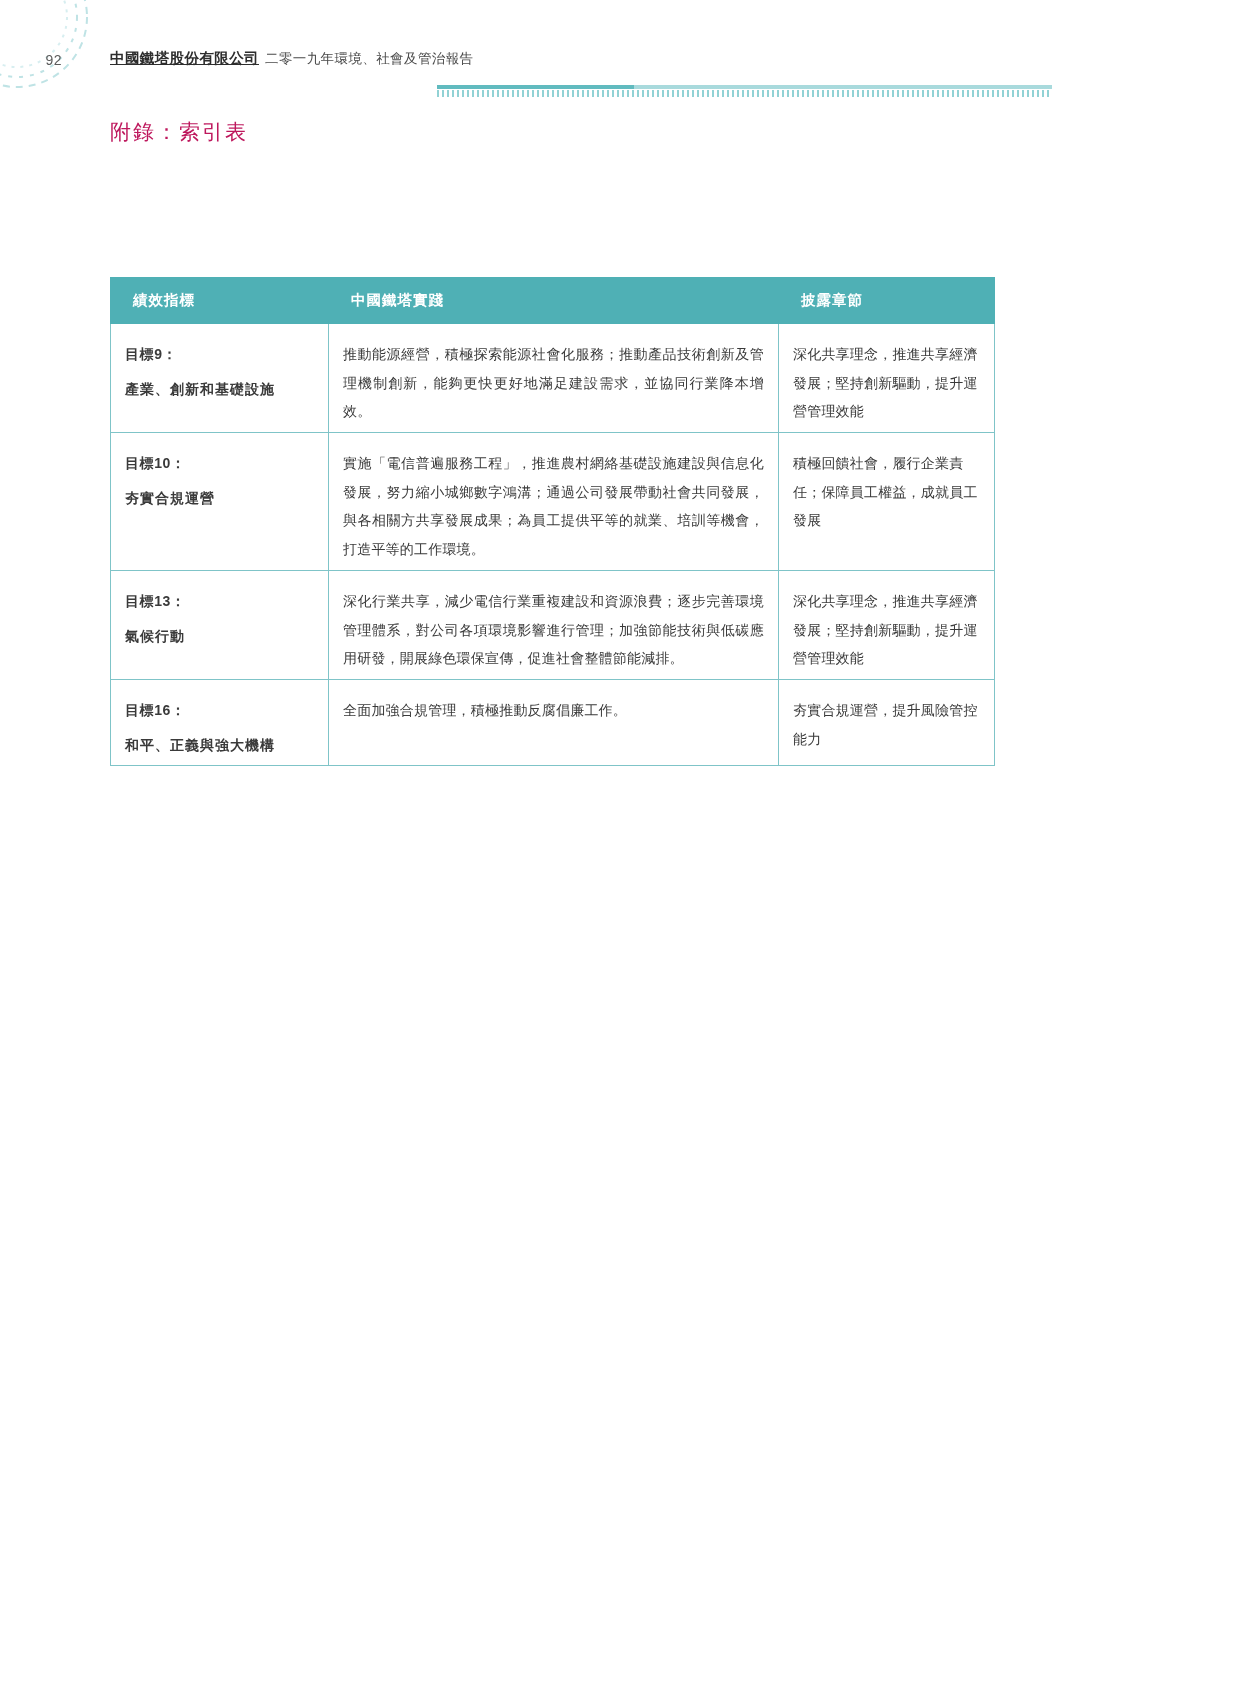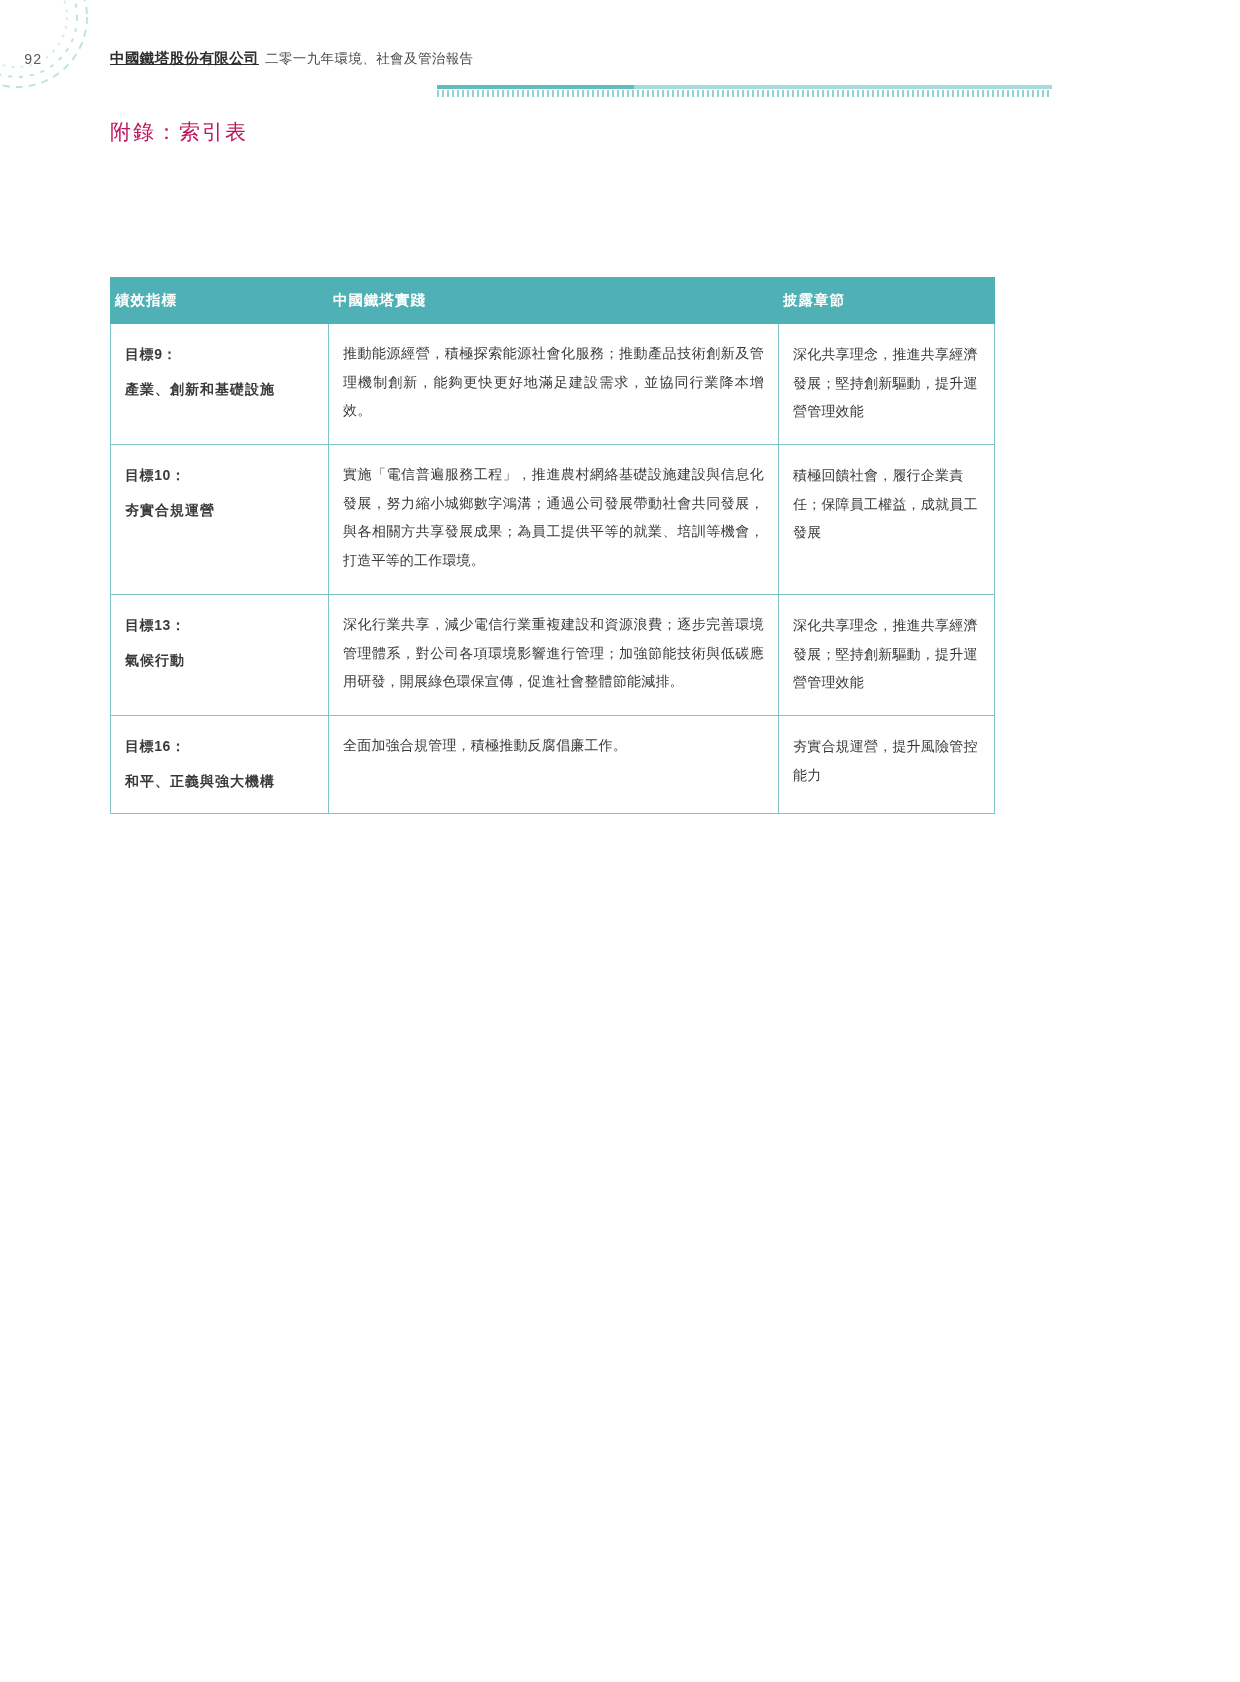--- a/index.html
+++ b/index.html
@@ -29,28 +29,27 @@
   
   .page-header {
     position: absolute;
     left: 0;
     top: 40px;
     width: 1240px;
     height: 46px;
   }
   .page-number {
     position: absolute;
-    left: 24px;
+    left: 32px;
     top: 12px;
     width: 30px;
-    text-align: left;
+    text-align: right;
     font-size: 14px;
     color: #5b5b5b;
     letter-spacing: .5px;
-    font-family: Liberation Mono, monospace;
   }
   .header-text {
     position: absolute;
     left: 110px;
     top: 9px;
     font-size: 14.5px;
     white-space: nowrap;
     color: #3f3f3f;
   }
   .header-text .company {
@@ -104,47 +103,47 @@
     width: 884px;
     border-collapse: collapse;
     table-layout: fixed;
   }
   .index-table th {
     background: #4fb0b5;
     color: #ffffff;
     font-size: 14.5px;
     font-weight: bold;
     text-align: left;
-    padding: 13px 4px;
+    padding: 13px 22px;
     letter-spacing: 1px;
     border: 1px solid #4fb0b5;
   }
   .index-table td {
     border: 1px solid #7fc4c8;
     vertical-align: top;
-    padding: 16px 14px 18px 14px;
+    padding: 16px 14px 6px 14px;
     font-size: 14px;
     line-height: 2.05;
     color: #3a3a3a;
   }
   .col-goal   { width: 218px; }
   .col-prac   { width: 450px; }
   .col-chap   { width: 216px; }
 
   .goal-cell {
     font-weight: bold;
     color: #2f2f2f;
     letter-spacing: .6px;
   }
   .goal-cell .line2 {
     display: block;
     margin-top: 6px;
     letter-spacing: 1px;
   }
-  .prac-cell { text-align: justify; letter-spacing: .2px; font-family: Liberation Serif, serif; }
+  .prac-cell { text-align: justify; letter-spacing: .2px; }
   .chap-cell { letter-spacing: .2px; }
 </style>
 </head>
 <body>
 
 <div class="corner-deco">
   <svg width="150" height="150" viewBox="0 0 150 150" xmlns="http://www.w3.org/2000/svg">
     <g fill="none" stroke="#bfe3e5" stroke-width="2">
       <circle cx="75" cy="75" r="70" stroke-dasharray="7 6"></circle>
       <circle cx="75" cy="75" r="60" stroke-dasharray="4 7"></circle>

